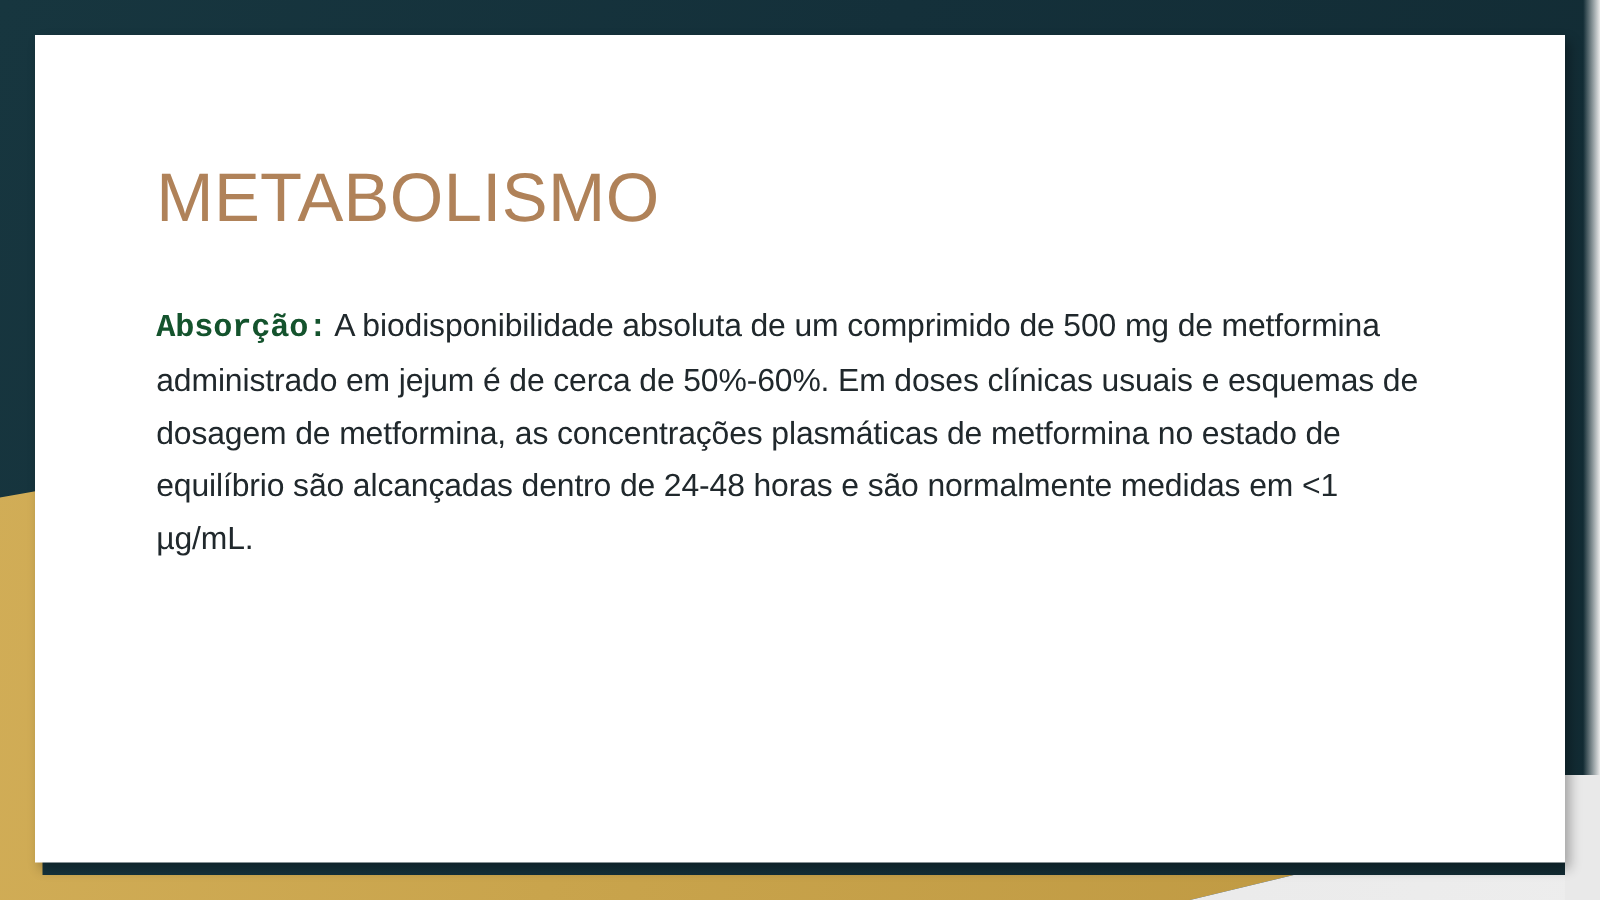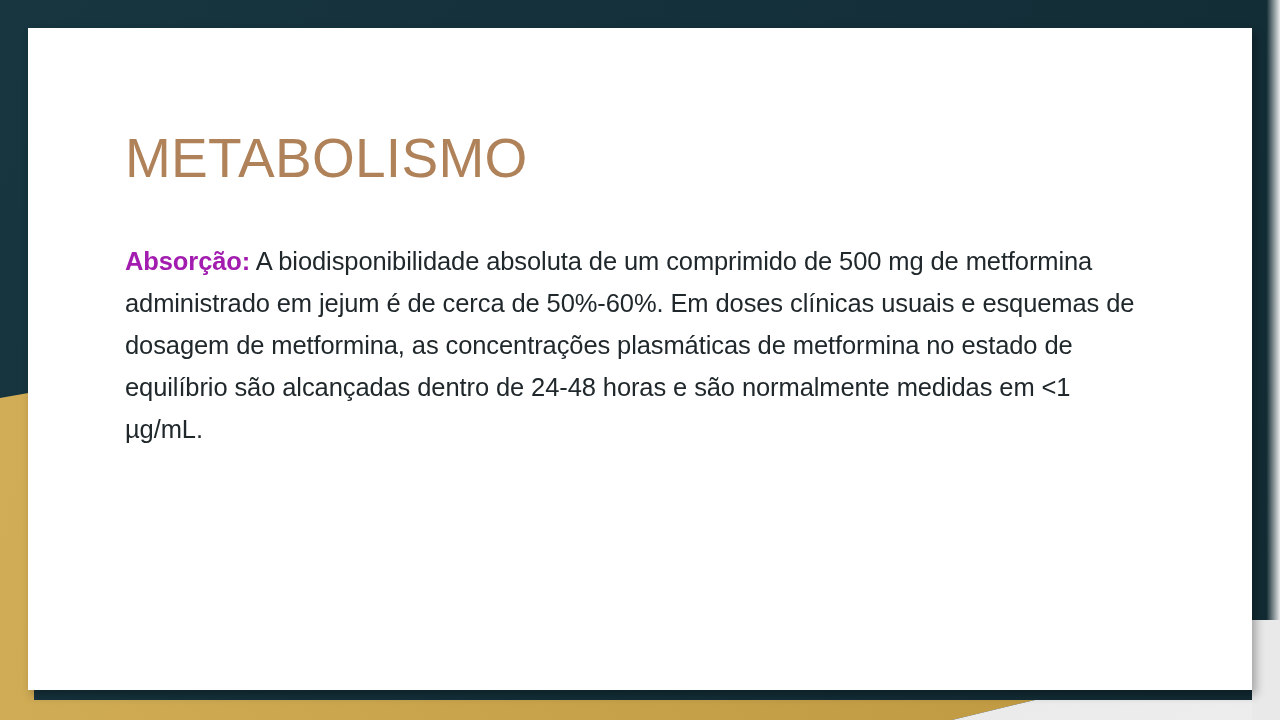--- a/index.html
+++ b/index.html
@@ -92,21 +92,22 @@
     line-height: 42px;
     margin: 0;
     text-align: left;
     letter-spacing: -0.1px;
   }
   .para + .para {
     margin-top: 20px;
   }
   .lead {
     font-weight: bold;
-    color: #a21caf;
+    color: #14532d;
+    font-family: Liberation Mono, monospace;
   }
 </style>
 </head>
 <body>
 
 <div id="slide">
 
   <div class="frame-teal"></div>
   <div class="frame-gold"></div>
   <div class="frame-gray"></div>

